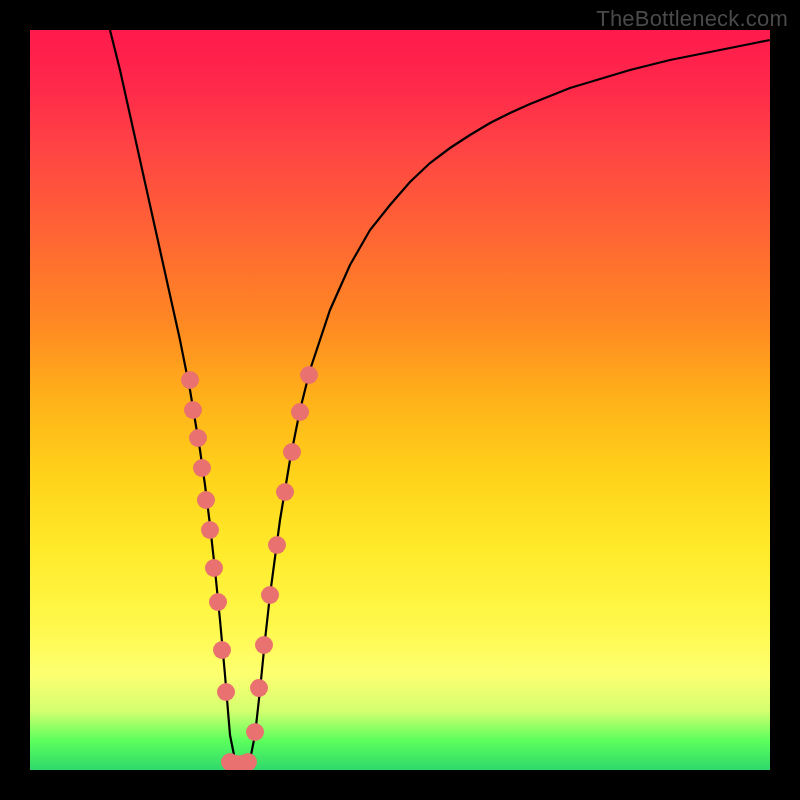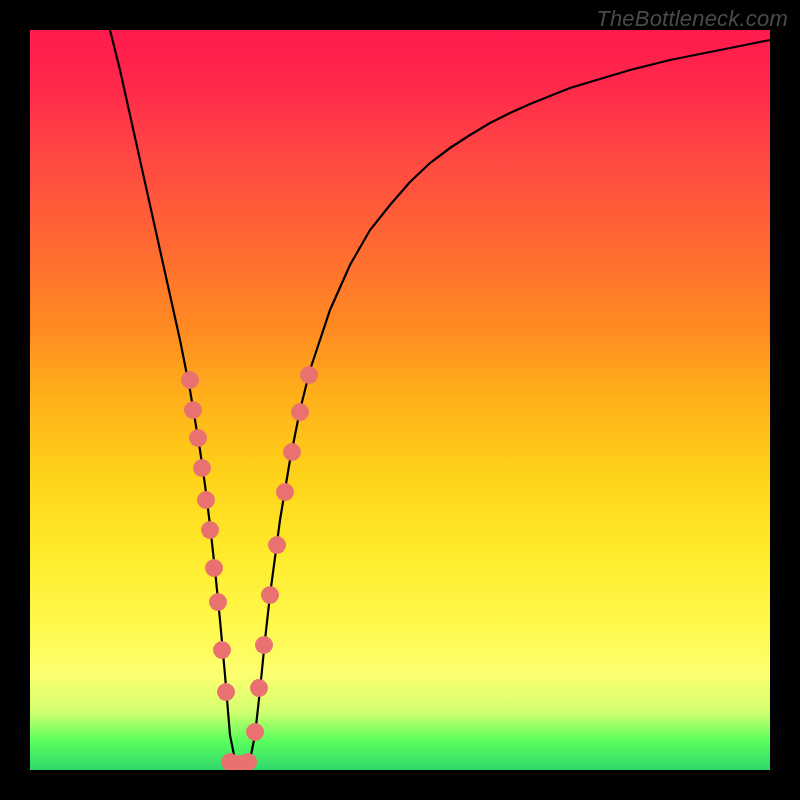--- a/index.html
+++ b/index.html
@@ -9,21 +9,20 @@
     height: 800px;
     overflow: hidden;
     background: #000;
     font-family: Arial, Helvetica, sans-serif;
   }
   .frame {
     position: absolute;
     left: 0; top: 0;
     width: 800px; height: 800px;
     background: #000;
-    font-style: italic;
   }
   .plot {
     position: absolute;
     left: 30px;
     top: 30px;
     width: 740px;
     height: 740px;
     background: linear-gradient(to bottom,
       #ff1a4d 0%,
       #ff2a4a 8%,

